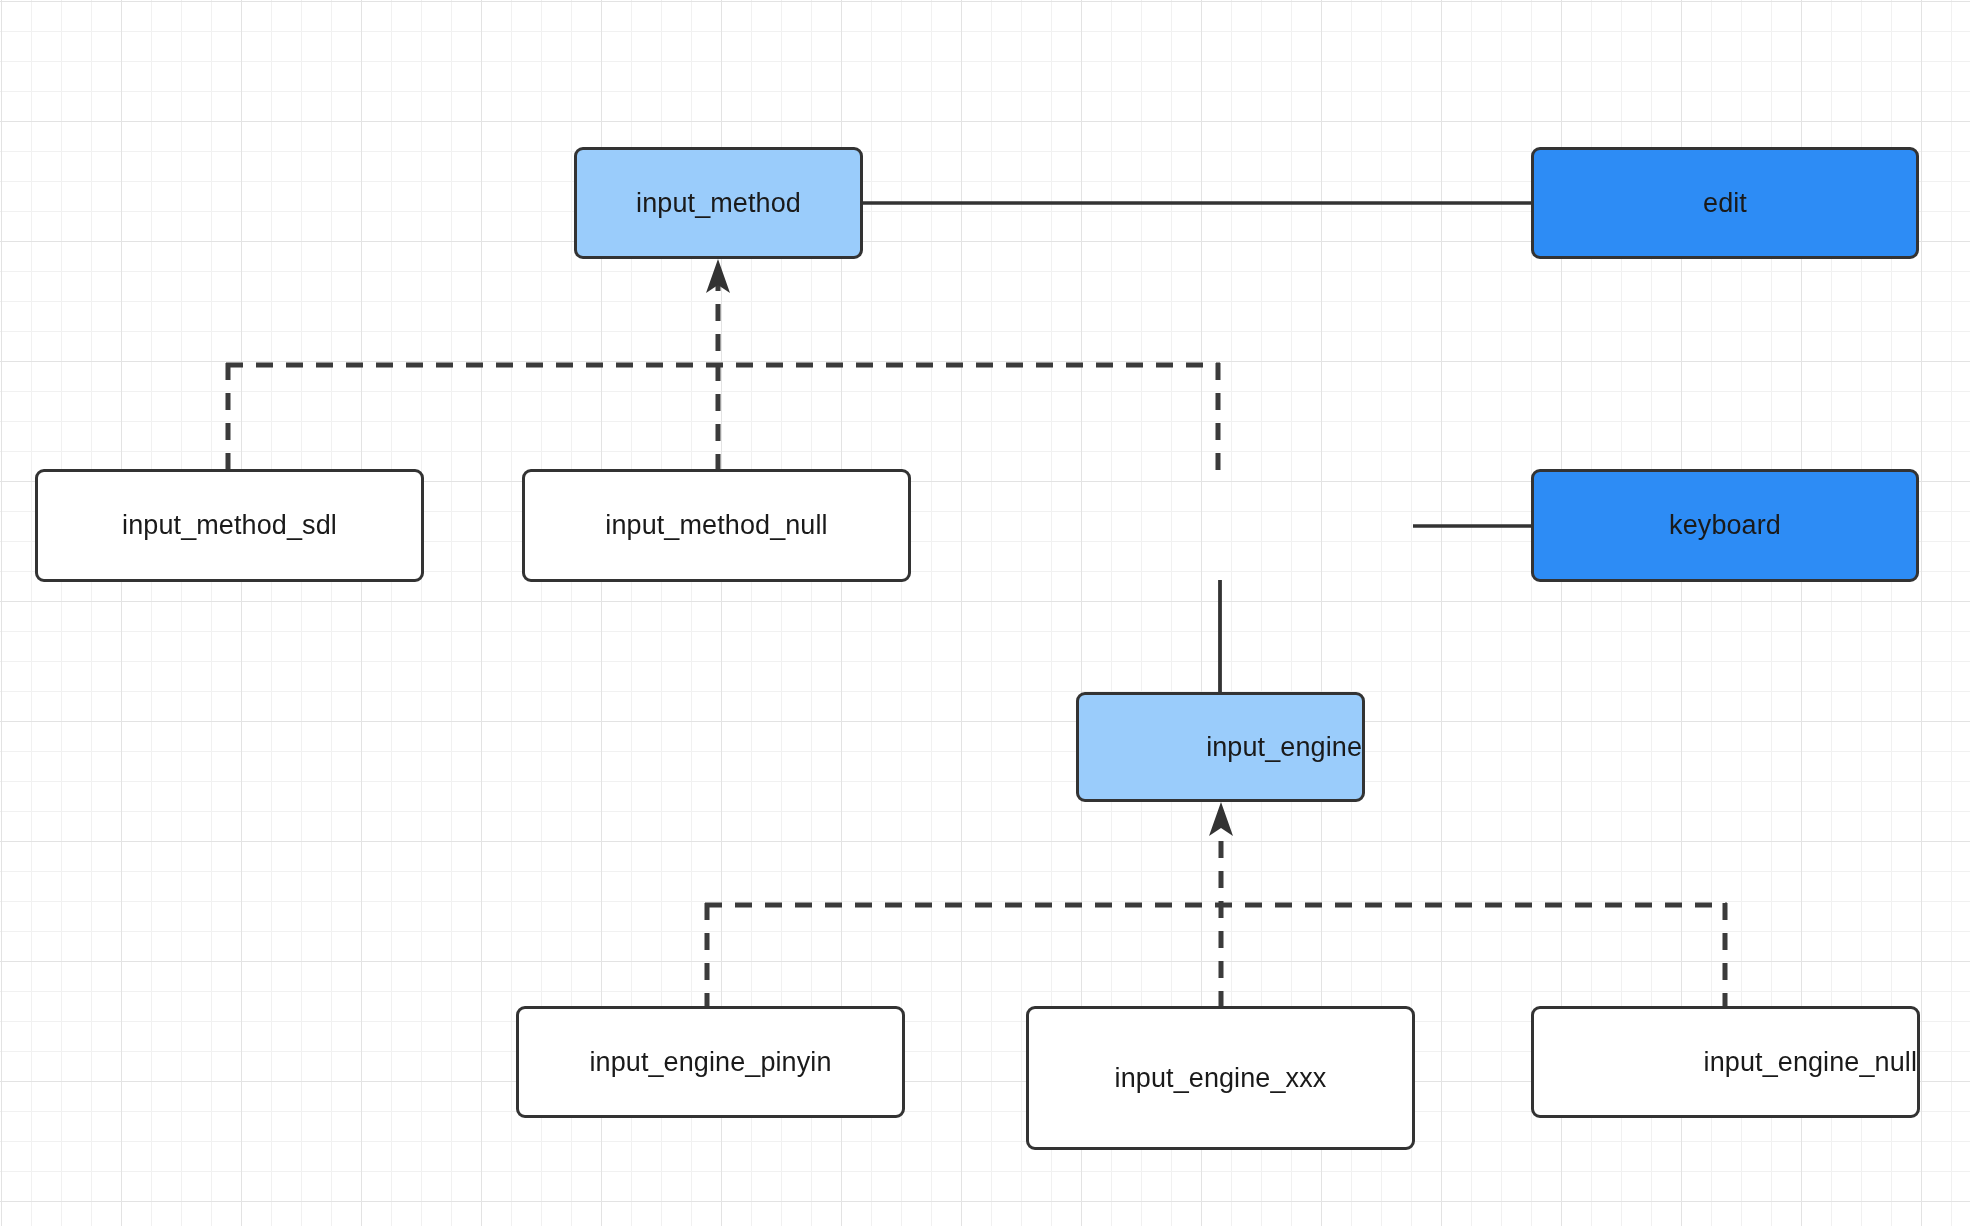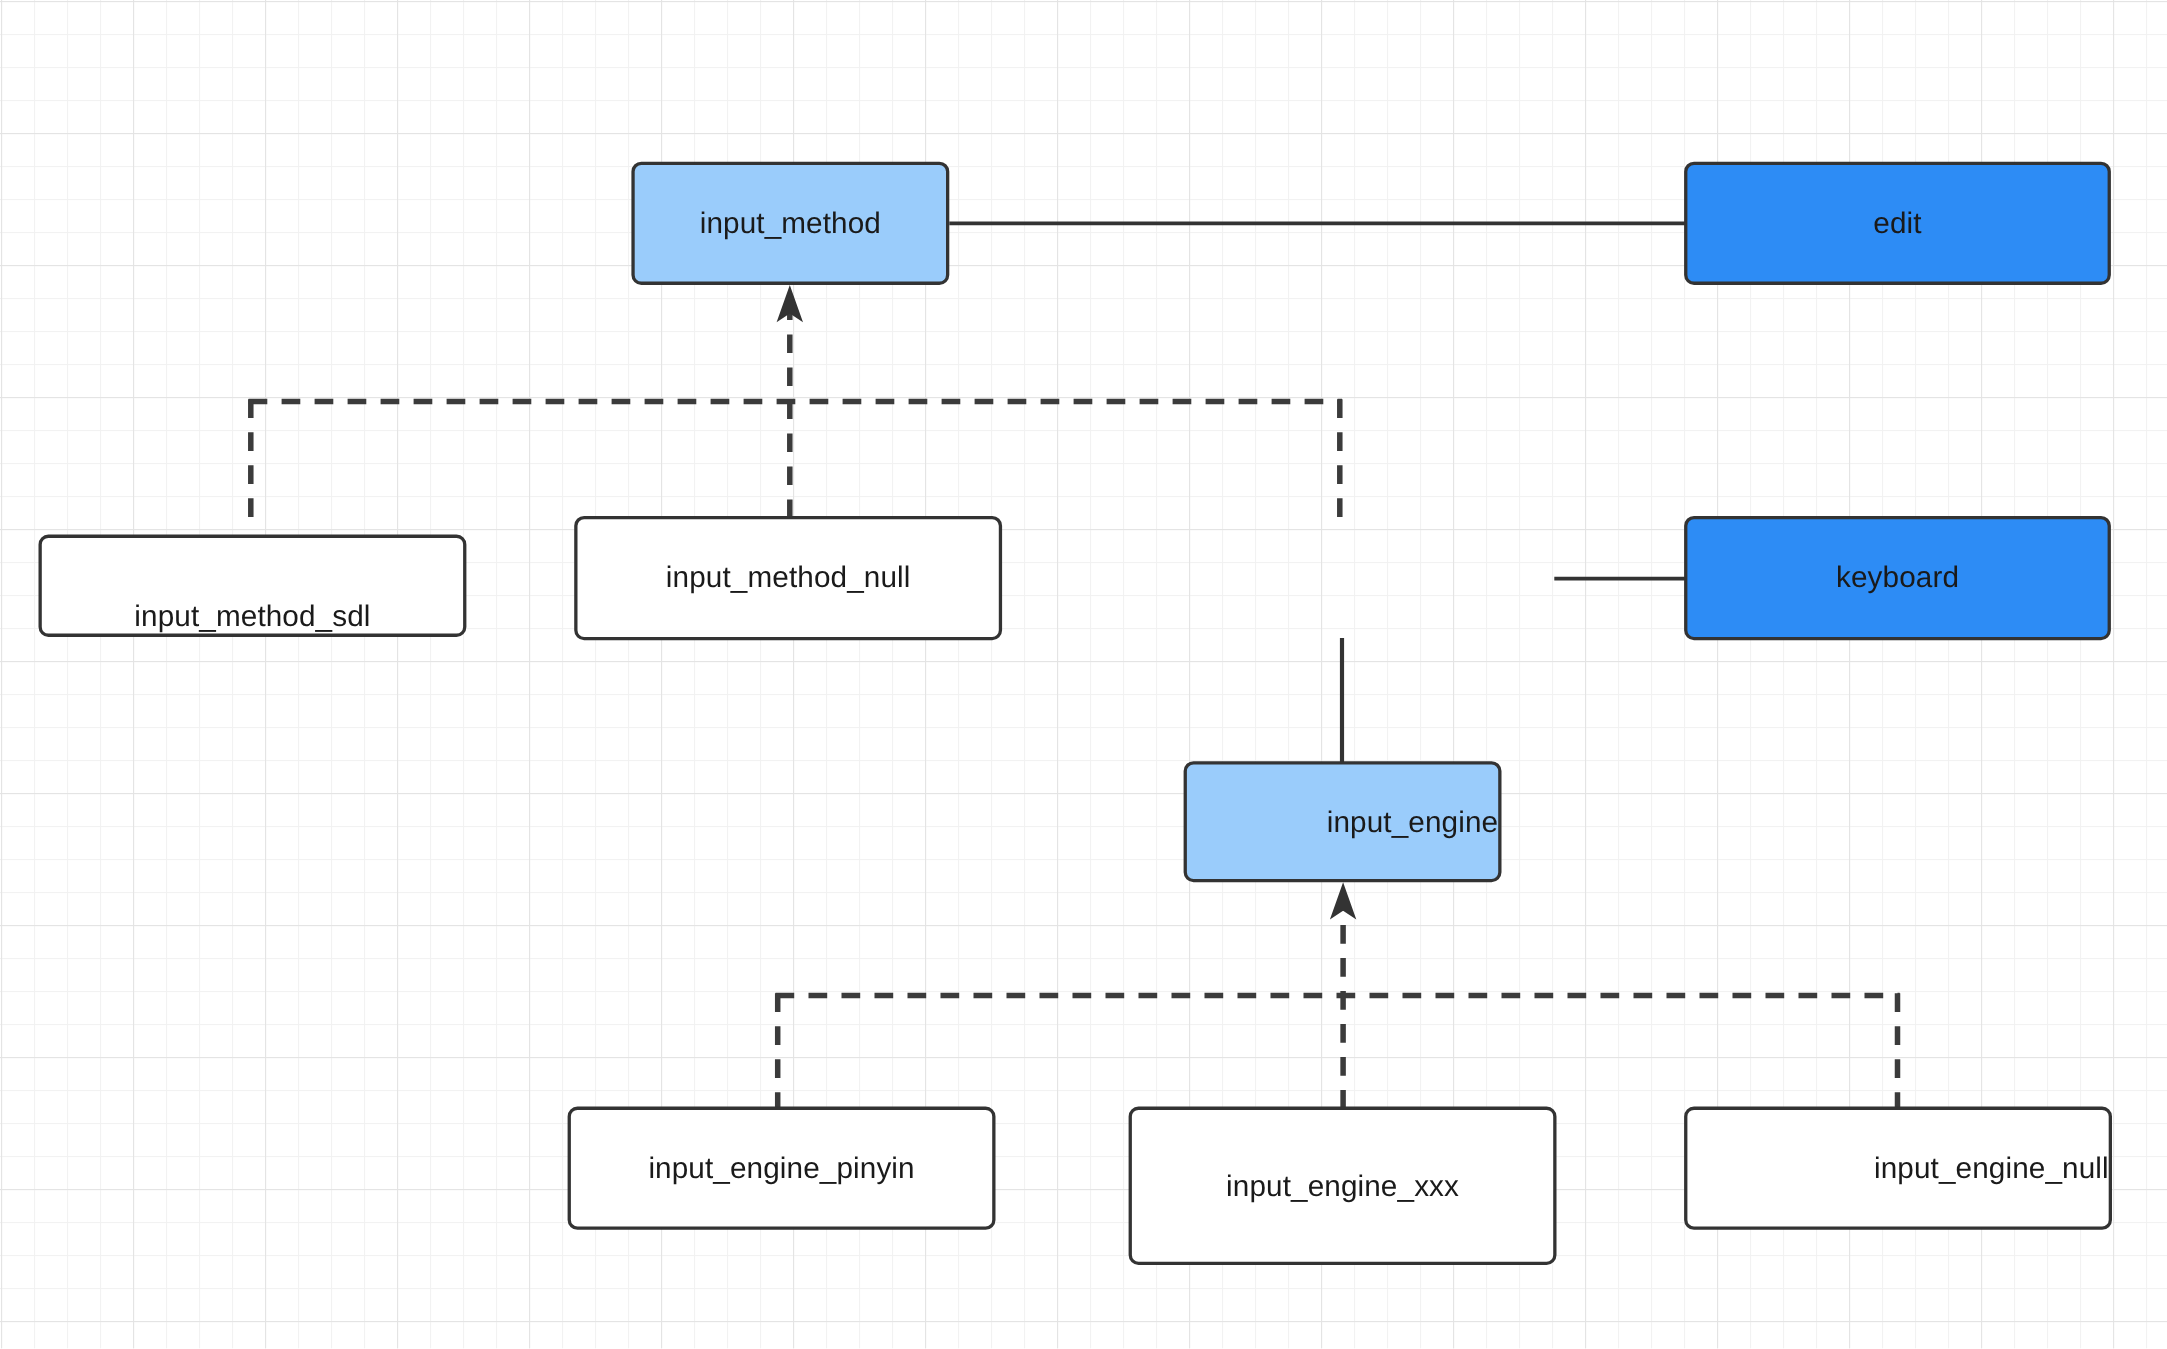--- a/index.html
+++ b/index.html
@@ -93,21 +93,21 @@
   </svg>
 
   <div class="node strong-blue" style="left:1531px; top:147px; width:388px; height:112px;">
     <span class="label">edit</span>
   </div>
 
   <div class="node light-blue" style="left:574px; top:147px; width:289px; height:112px;">
     <span class="label">input_method</span>
   </div>
 
-  <div class="node white" style="left:35px; top:486px; width:389px; height:93px;align-items:flex-end;">
+  <div class="node white" style="left:35px; top:469px; width:389px; height:113px;">
     <span class="label">input_method_sdl</span>
   </div>
 
   <div class="node white" style="left:522px; top:469px; width:389px; height:113px;">
     <span class="label">input_method_null</span>
   </div>
 
 
   <div class="node strong-blue" style="left:1531px; top:469px; width:388px; height:113px;">
     <span class="label">keyboard</span>

